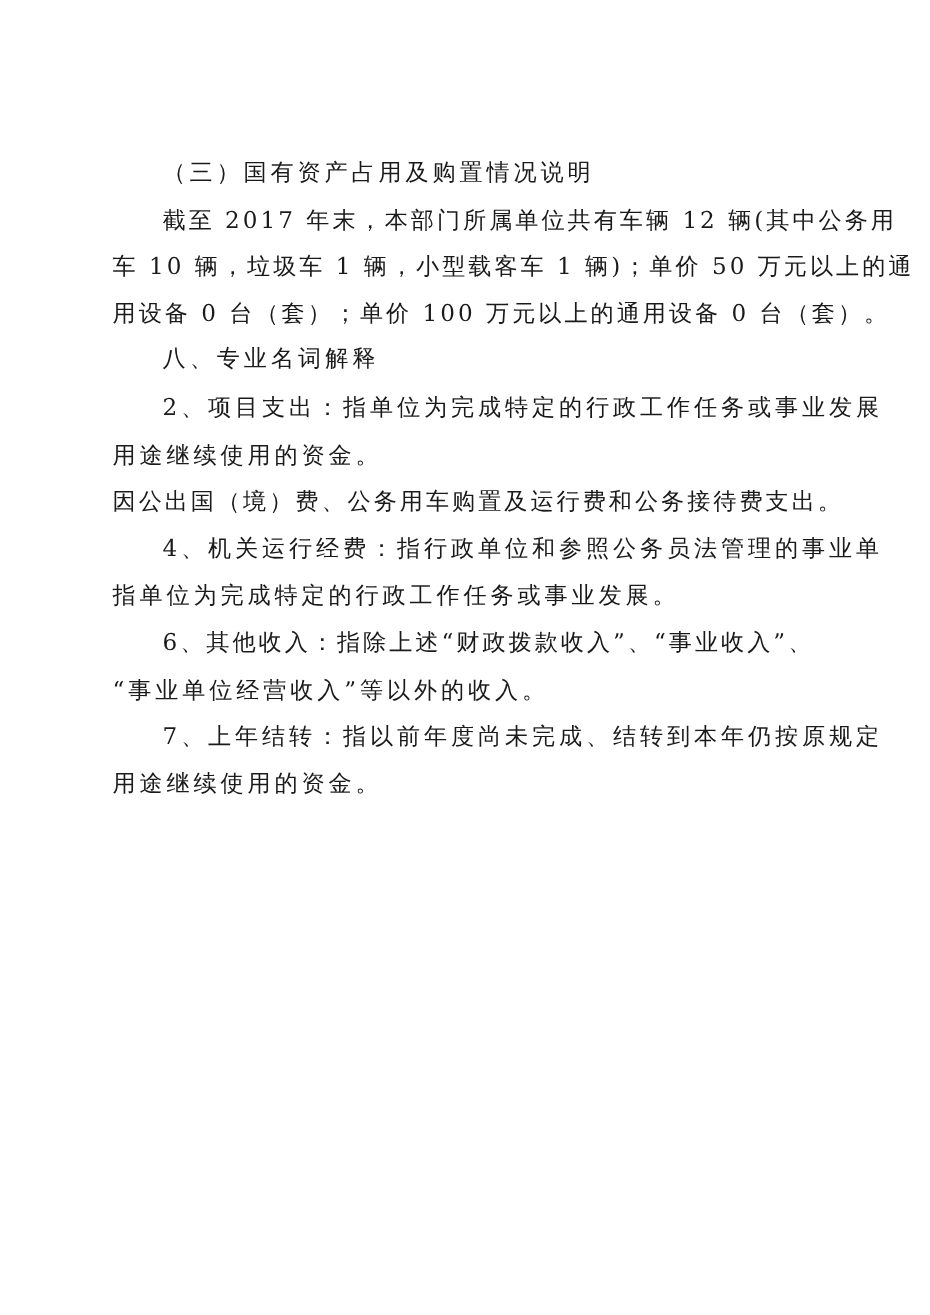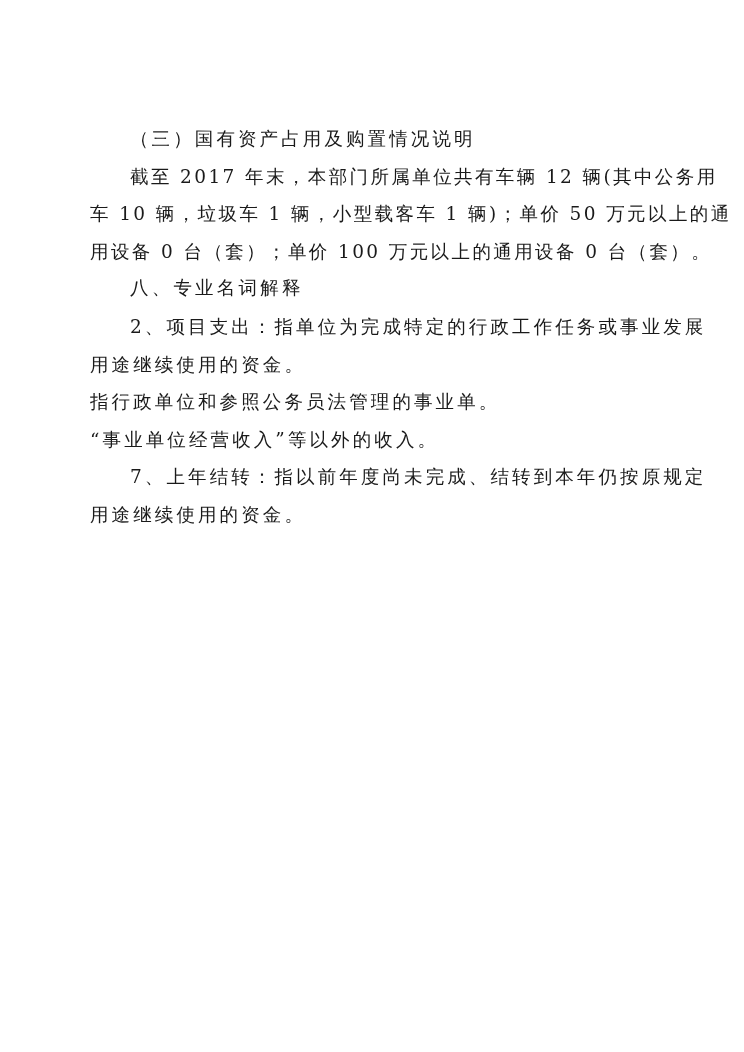--- a/index.html
+++ b/index.html
@@ -52,22 +52,25 @@
   <div class="line indent mid">截至 2017 年末，本部门所属单位共有车辆 12 辆(其中公务用</div>
   <div class="line mid">车 10 辆，垃圾车 1 辆，小型载客车 1 辆)；单价 50 万元以上的通</div>
   <div class="line mid">用设备 0 台（套）；单价 100 万元以上的通用设备 0 台（套）。</div>
 
   <div class="line indent heading">八、专业名词解释</div>
 
 
   <div class="line indent">2、项目支出：指单位为完成特定的行政工作任务或事业发展</div>
   <div class="line">用途继续使用的资金。</div>
 
+  <div class="line mid">因公出国（境）费、公务用车购置及运行费和公务接待费支出。</div>
 
+  <div class="line indent">4、机关运行经费：指行政单位和参照公务员法管理的事业单</div>
 
-  <div class="line">指行政单位和参照公务员法管理的事业单。</div>
+  <div class="line">指单位为完成特定的行政工作任务或事业发展。</div>
 
+  <div class="line indent mid">6、其他收入：指除上述“财政拨款收入”、“事业收入”、</div>
   <div class="line">“事业单位经营收入”等以外的收入。</div>
 
   <div class="line indent">7、上年结转：指以前年度尚未完成、结转到本年仍按原规定</div>
   <div class="line">用途继续使用的资金。</div>
 
 </div>
 
 </body></html>

